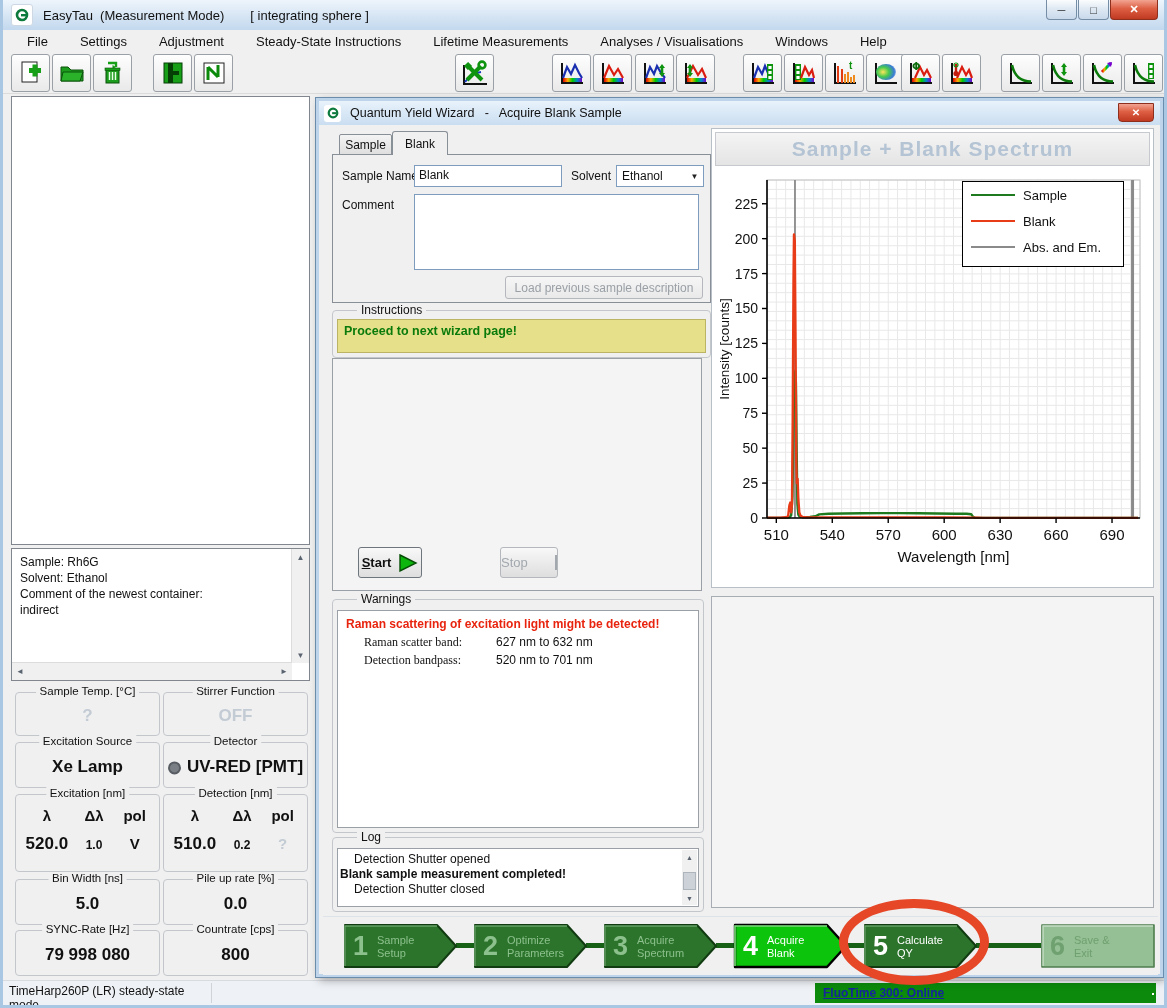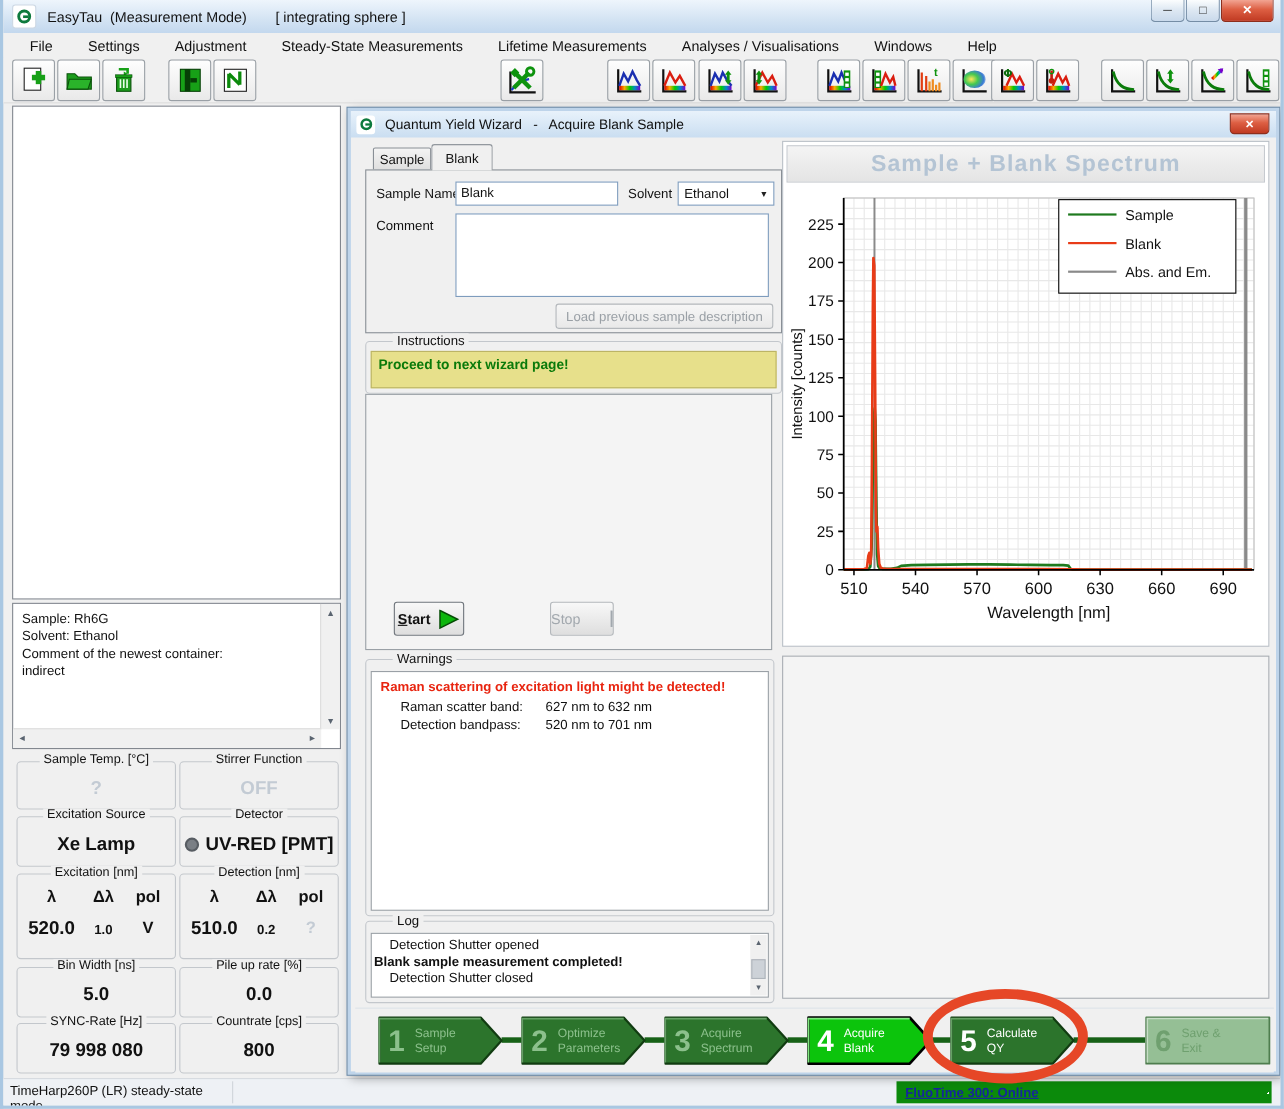--- a/index.html
+++ b/index.html
@@ -100,21 +100,21 @@
   .start-btn{position:absolute;left:25px;top:188px;width:62px;height:29px;font-weight:bold;}
   .stop-btn{position:absolute;left:167px;top:188px;width:56px;height:29px;color:#a2a8ae;border-color:#b4b8bc;gap:27px;}
   .stop-sq{width:13px;height:13px;border:1px solid #a2a8ae;background:#fff;}
   .u{text-decoration:underline;}
 
   
   .warn-box{position:absolute;left:13px;top:498px;width:370px;height:232px;border:1px solid #c3c7cc;border-radius:4px;}
   .warn-inner{position:absolute;left:4px;right:4px;top:10px;bottom:4px;background:#fff;border:1px solid #9aa0a6;font-size:12px;padding:6px 8px;box-sizing:border-box;}
   .warn-red{color:#e8240f;font-weight:bold;margin-bottom:4px;}
   .warn-line{color:#111;padding-left:18px;margin-top:3px;}
-  .warn-line .wl{display:inline-block;width:132px;}
+  .warn-line .wl{display:inline-block;width:132px;font-family:Liberation Serif, serif;}
   .log-box{position:absolute;left:13px;top:736px;width:370px;height:73px;border:1px solid #c3c7cc;border-radius:4px;}
   .log-inner{position:absolute;left:4px;right:4px;top:10px;bottom:4px;background:#fff;border:1px solid #9aa0a6;font-size:12px;color:#111;padding:3px 20px 3px 0;box-sizing:border-box;}
   .log-line{padding-left:16px;line-height:15px;}
   .log-line.bold{font-weight:bold;padding-left:2px;}
   .log-scroll{position:absolute;top:1px;right:1px;bottom:1px;width:15px;background:#f0f0f0;}
   .log-scroll .up,.log-scroll .dn{position:absolute;left:0;width:15px;height:14px;font-size:7px;color:#5a6470;display:flex;align-items:center;justify-content:center;}
   .log-scroll .up{top:0}.log-scroll .dn{bottom:0}
   .log-thumb{position:absolute;left:1px;right:1px;top:22px;height:16px;background:#cdd2d8;border:1px solid #aeb4bb;}
 
   
@@ -188,21 +188,21 @@
       <div class="wb min">─</div>
       <div class="wb max">□</div>
       <div class="wb close">✕</div>
     </div>
   </div>
 
   <div class="menubar">
     <span class="menu-item">File</span>
     <span class="menu-item">Settings</span>
     <span class="menu-item">Adjustment</span>
-    <span class="menu-item">Steady-State Measurements</span>
+    <span class="menu-item">Steady-State Instructions</span>
     <span class="menu-item">Lifetime Measurements</span>
     <span class="menu-item">Analyses / Visualisations</span>
     <span class="menu-item">Windows</span>
     <span class="menu-item">Help</span>
   </div>
 
   <div class="toolbar">
     <div class="tgroup" style="left:8px">
       <div class="tbtn">
           <svg width="26" height="26" viewBox="0 0 26 26">

